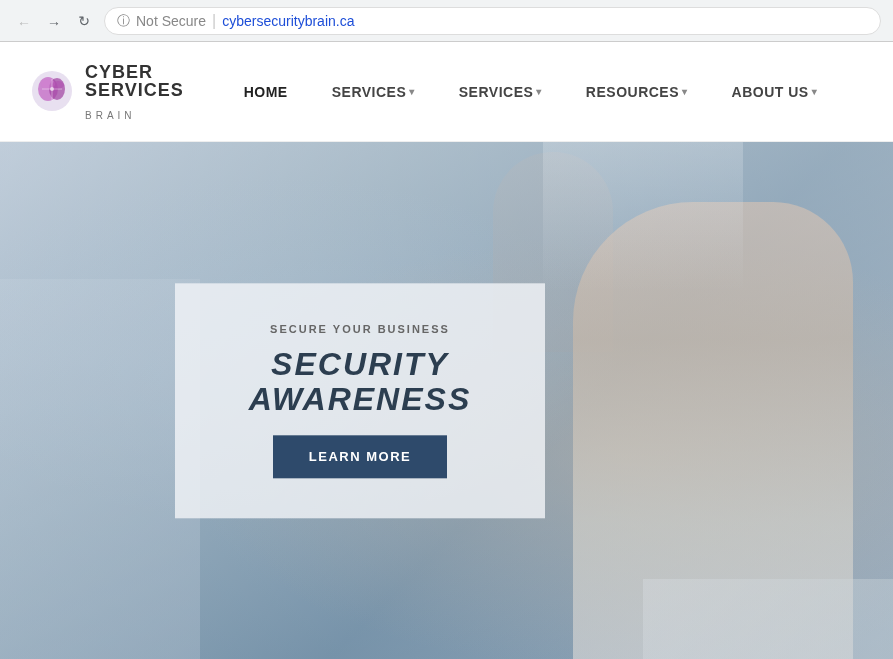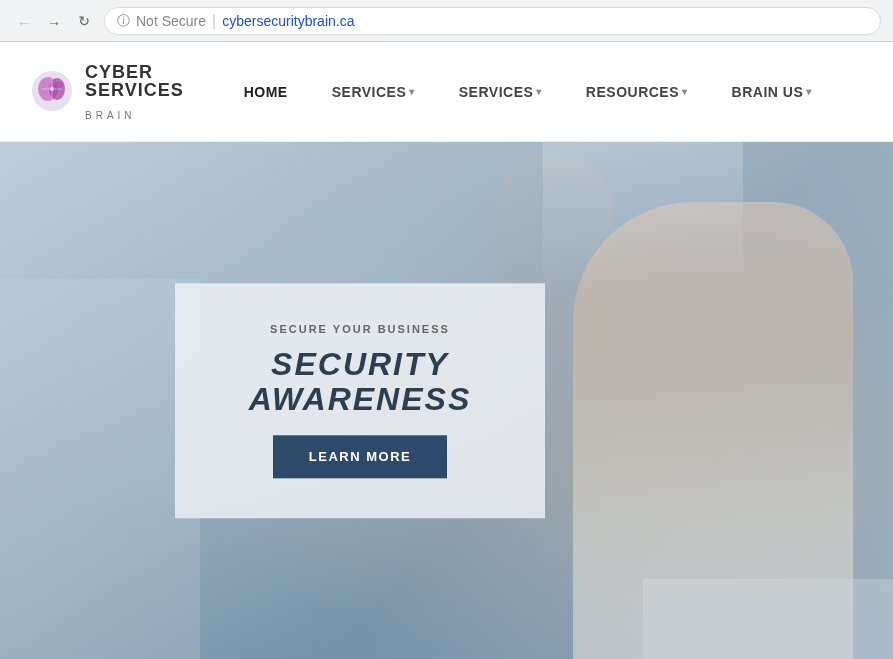--- a/index.html
+++ b/index.html
@@ -247,21 +247,21 @@
     </a>
     <a class="nav-item">
       <span>SERVICES</span>
       <span class="chevron">▾</span>
     </a>
     <a class="nav-item">
       <span>RESOURCES</span>
       <span class="chevron">▾</span>
     </a>
     <a class="nav-item">
-      <span>BRAIN US</span>
+      <span>ABOUT US</span>
       <span class="chevron">▾</span>
     </a>
   </nav>
 </div>
 
 <div class="hero">
   <div class="hero-bg"></div>
   <div class="hero-bg-overlay"></div>
 
   <div style="position:absolute; right:280px; top:10px; width:120px; height:200px; background:linear-gradient(180deg, rgba(180,185,190,0.55) 0%, rgba(160,168,175,0.6) 100%); border-radius:60px 60px 0 0; opacity:0.8;"></div>

